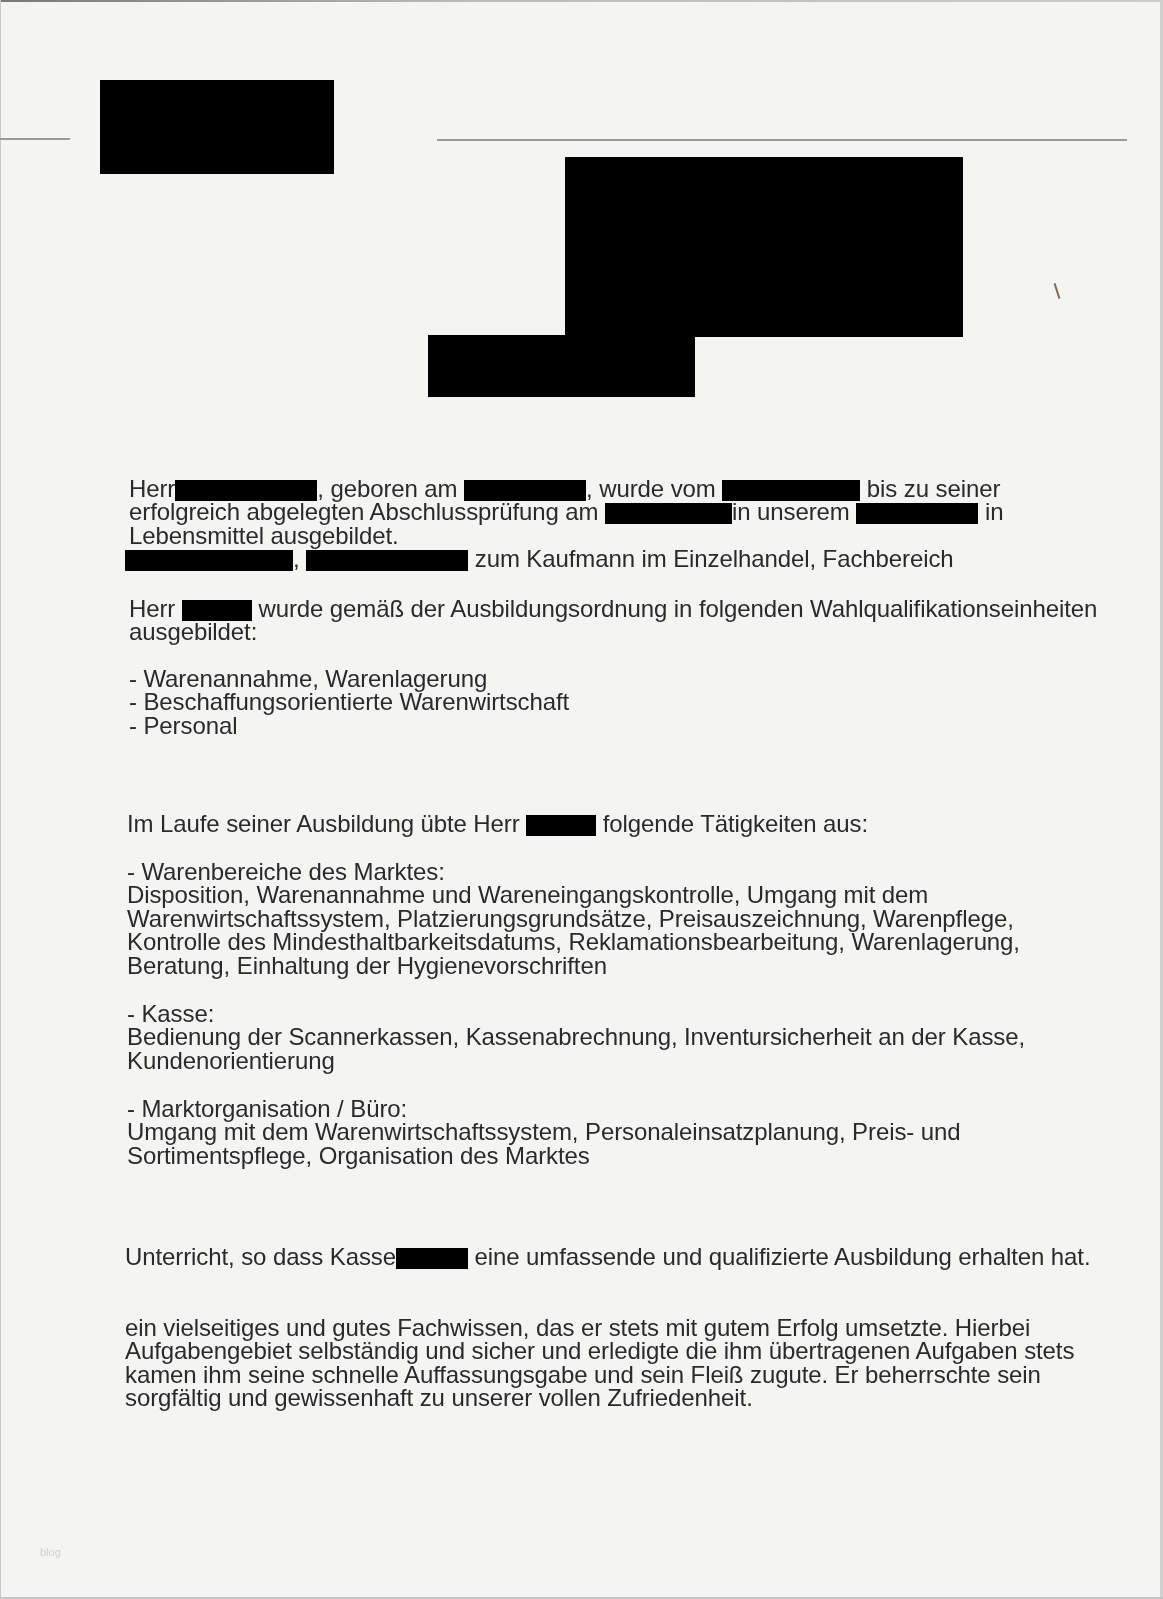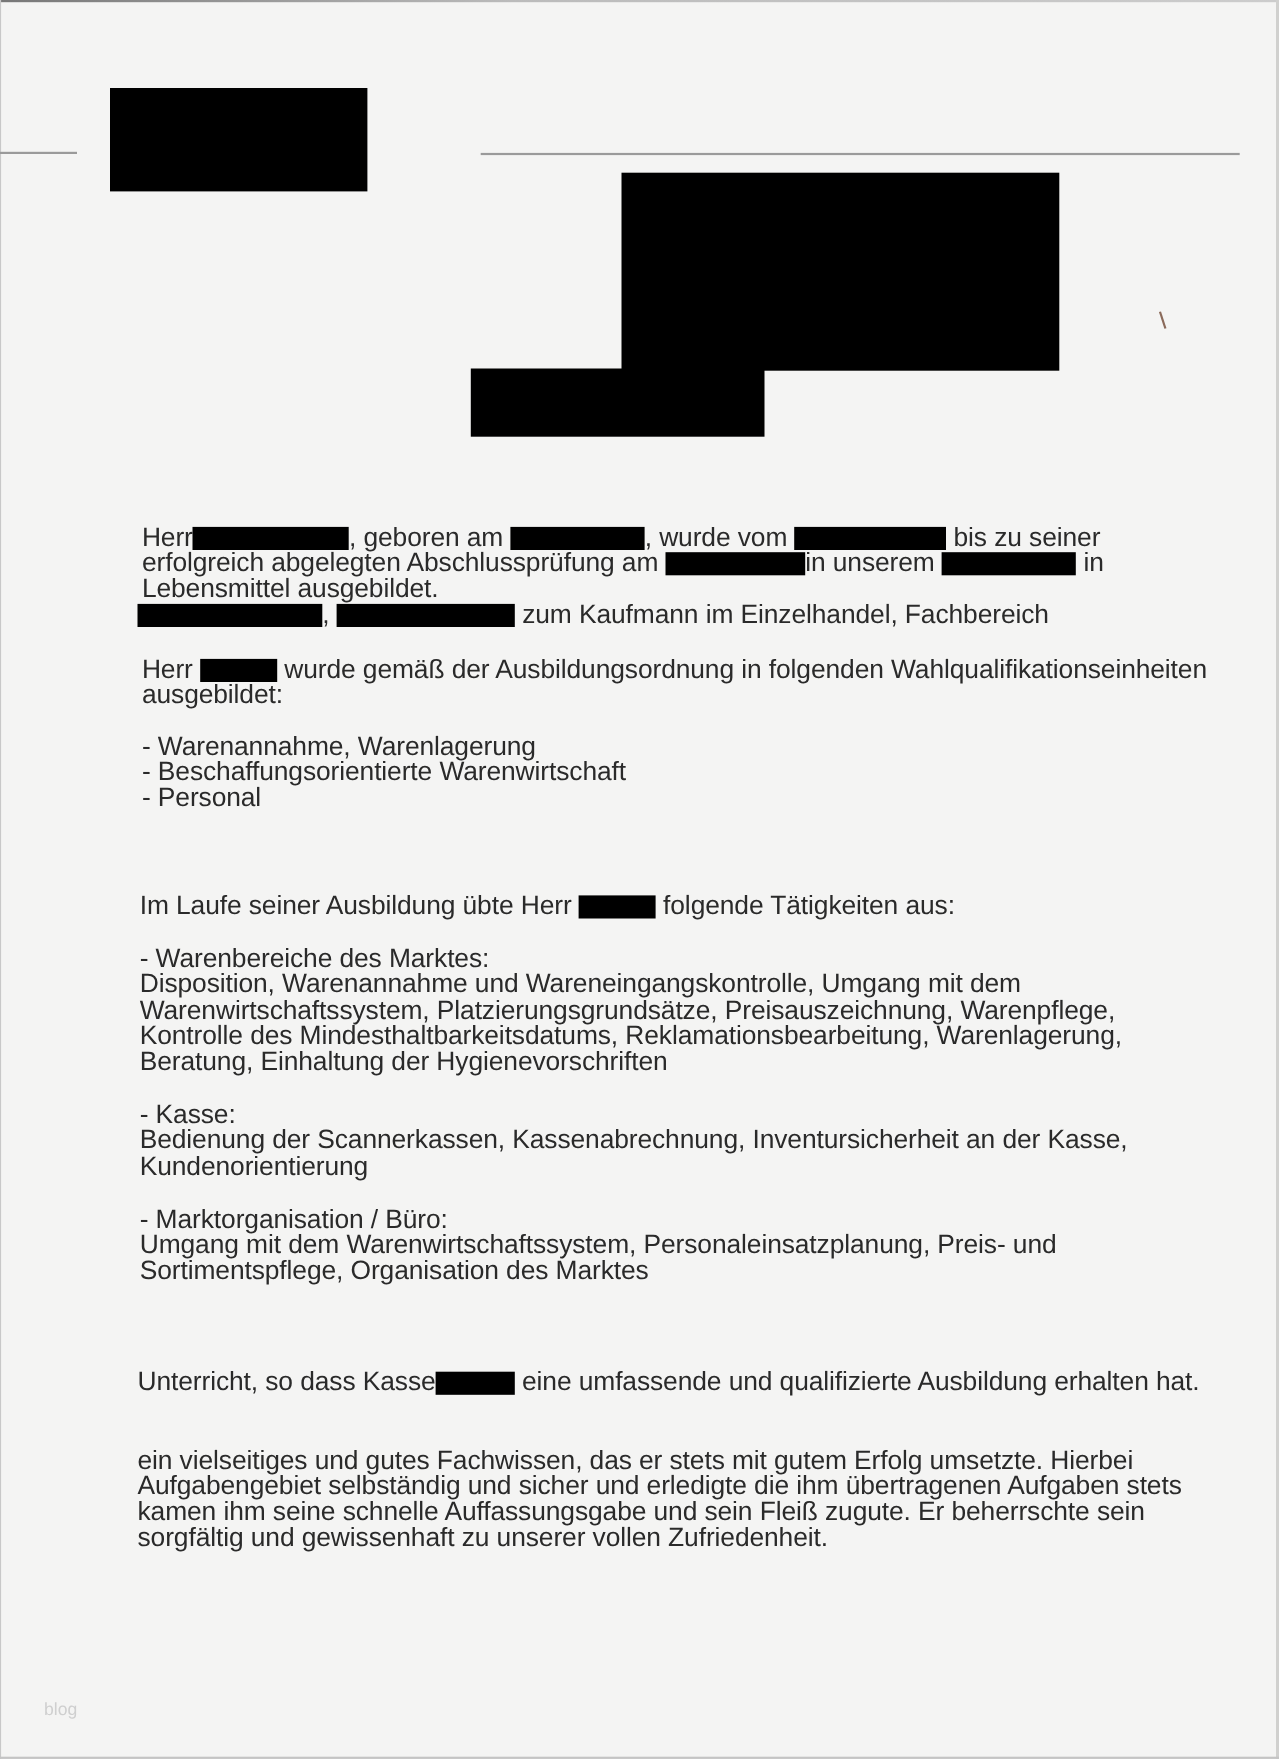--- a/index.html
+++ b/index.html
@@ -12,21 +12,21 @@
   }
   .page-border-top { position: absolute; left: 0; top: 0; width: 1163px; height: 2px; background: linear-gradient(90deg,#777,#bbb 40%,#ccc); }
   .page-border-left { position: absolute; left: 0; top: 0; width: 1px; height: 1599px; background: #c8c8c8; }
   .page-border-right { position: absolute; right: 0; top: 0; width: 3px; height: 1599px; background: #d0d0ce; }
   .page-border-bottom { position: absolute; left: 0; bottom: 0; width: 1163px; height: 2px; background: #c4c4c4; }
   .rule { position: absolute; height: 2px; background: #9a9a9a; }
   .redact { position: absolute; background: #000; }
   .text { position: absolute; font-size: 24px; line-height: 23.4px; white-space: nowrap; letter-spacing: -0.1px; }
   .line { display: block; height: 23.4px; }
   .inline-redact { display: inline-block; background: #000; height: 21px; vertical-align: -4px; }
-  .watermark { position: absolute; left: 40px; top: 1546px; font-size: 16px; color: #cfcfcf; }
+  .watermark { position: absolute; left: 40px; top: 1546px; font-size: 11px; color: #cfcfcf; }
   .speck { position: absolute; background: #8a6a5a; }
 </style>
 </head>
 <body>
 
 <div class="page-border-top"></div>
 <div class="page-border-left"></div>
 <div class="page-border-right"></div>
 <div class="page-border-bottom"></div>
 

